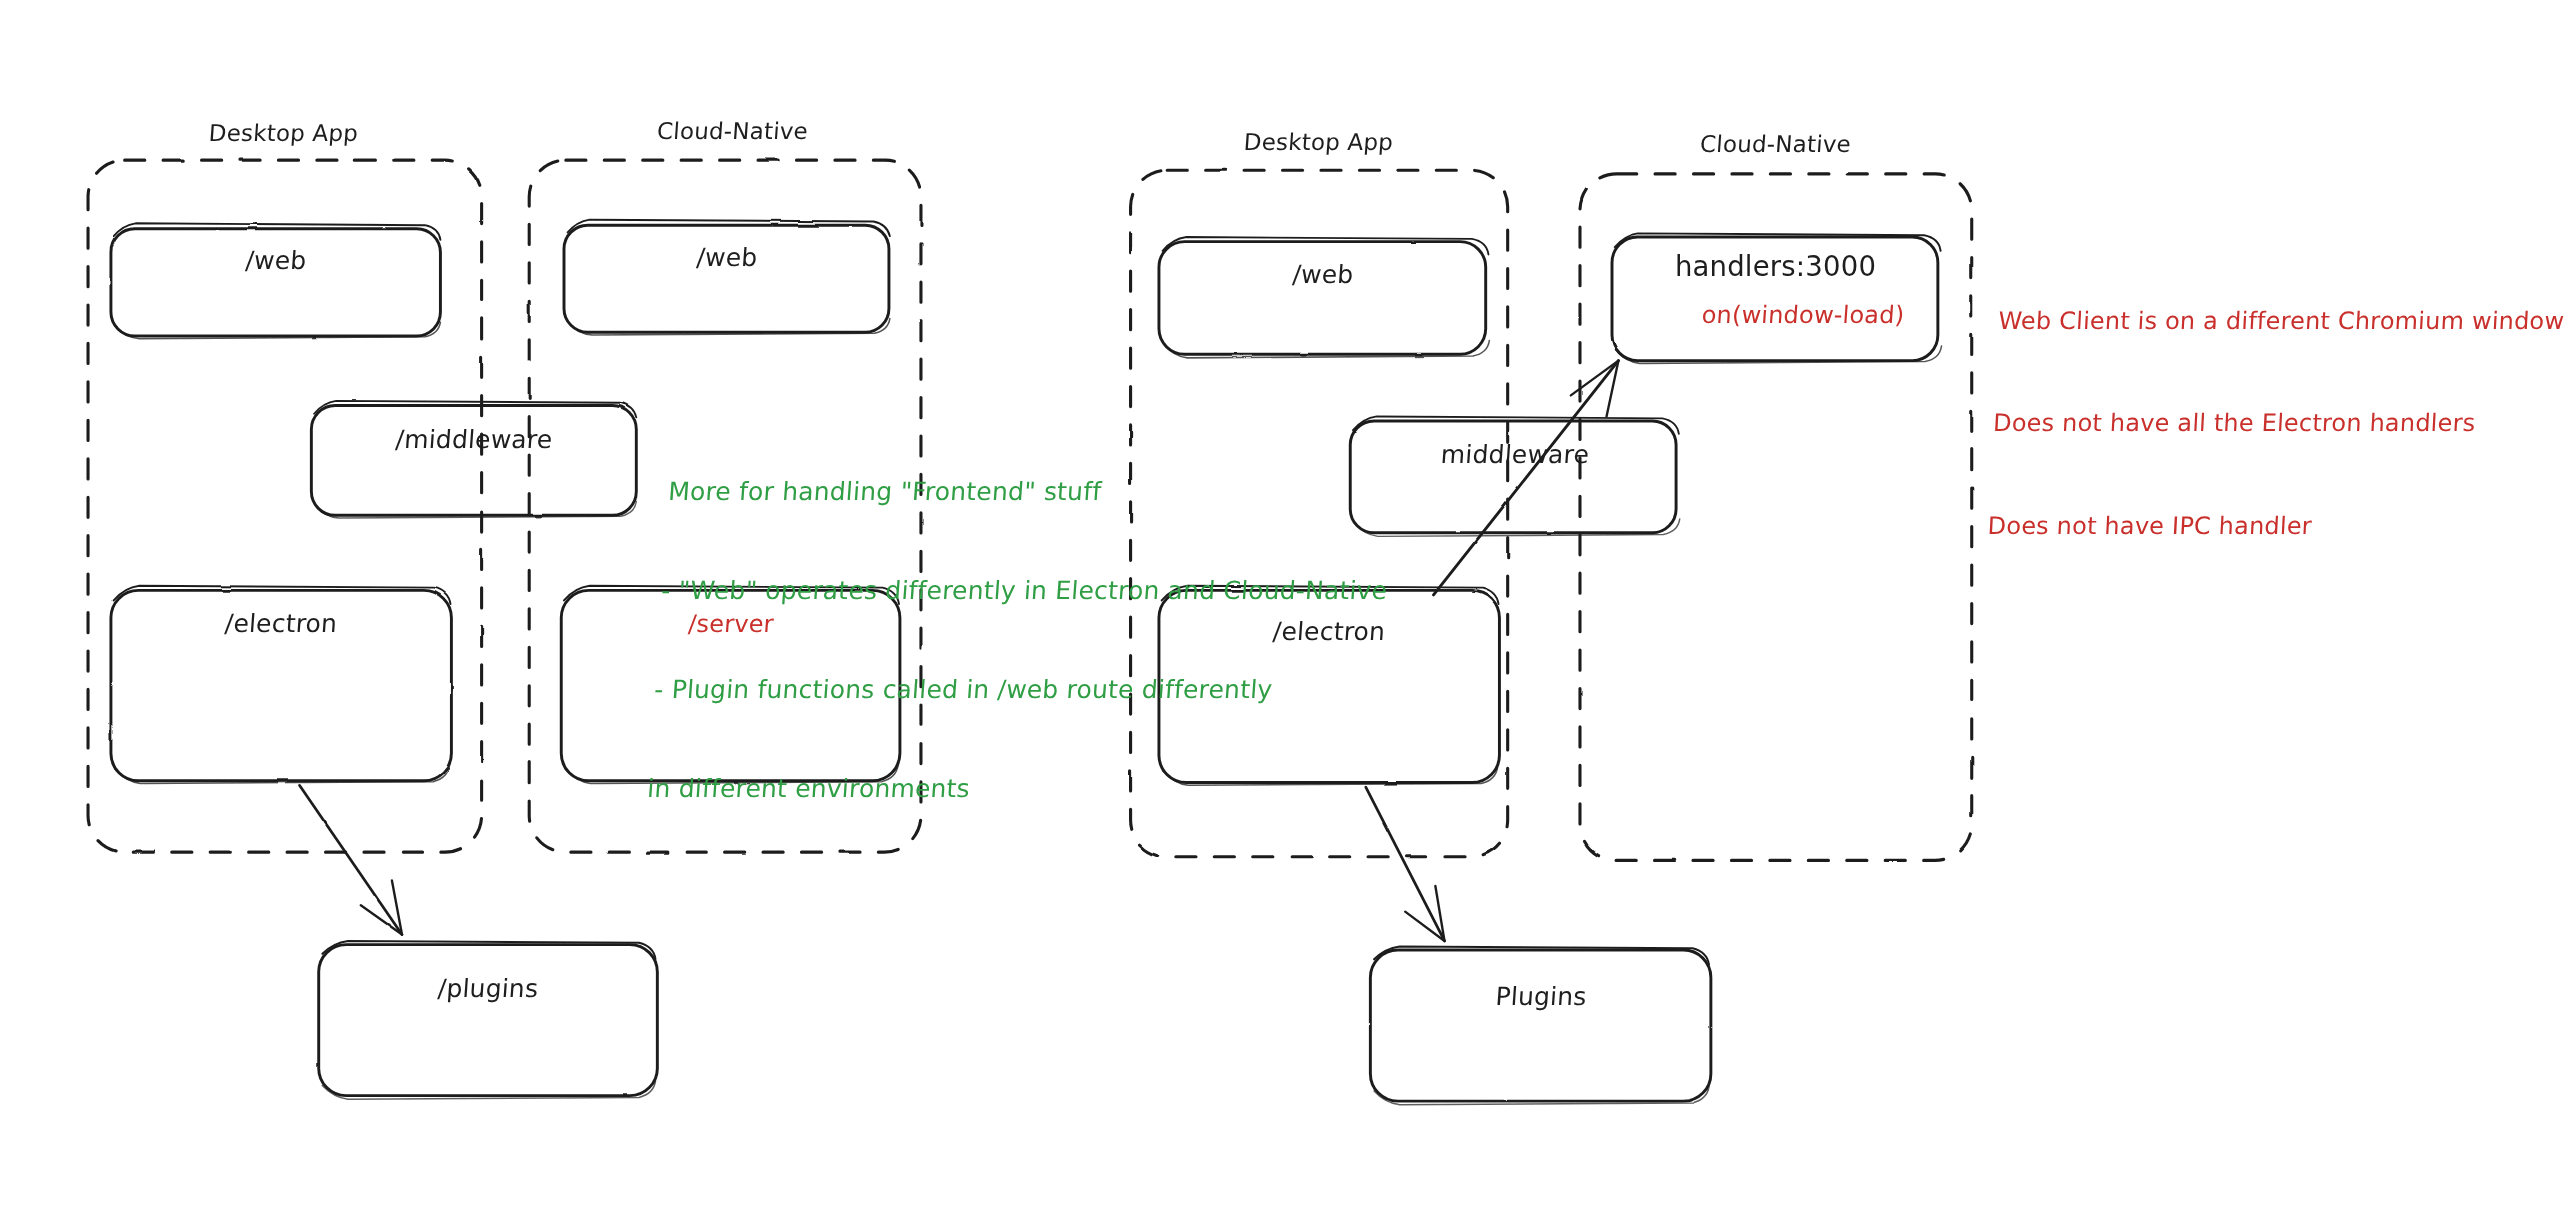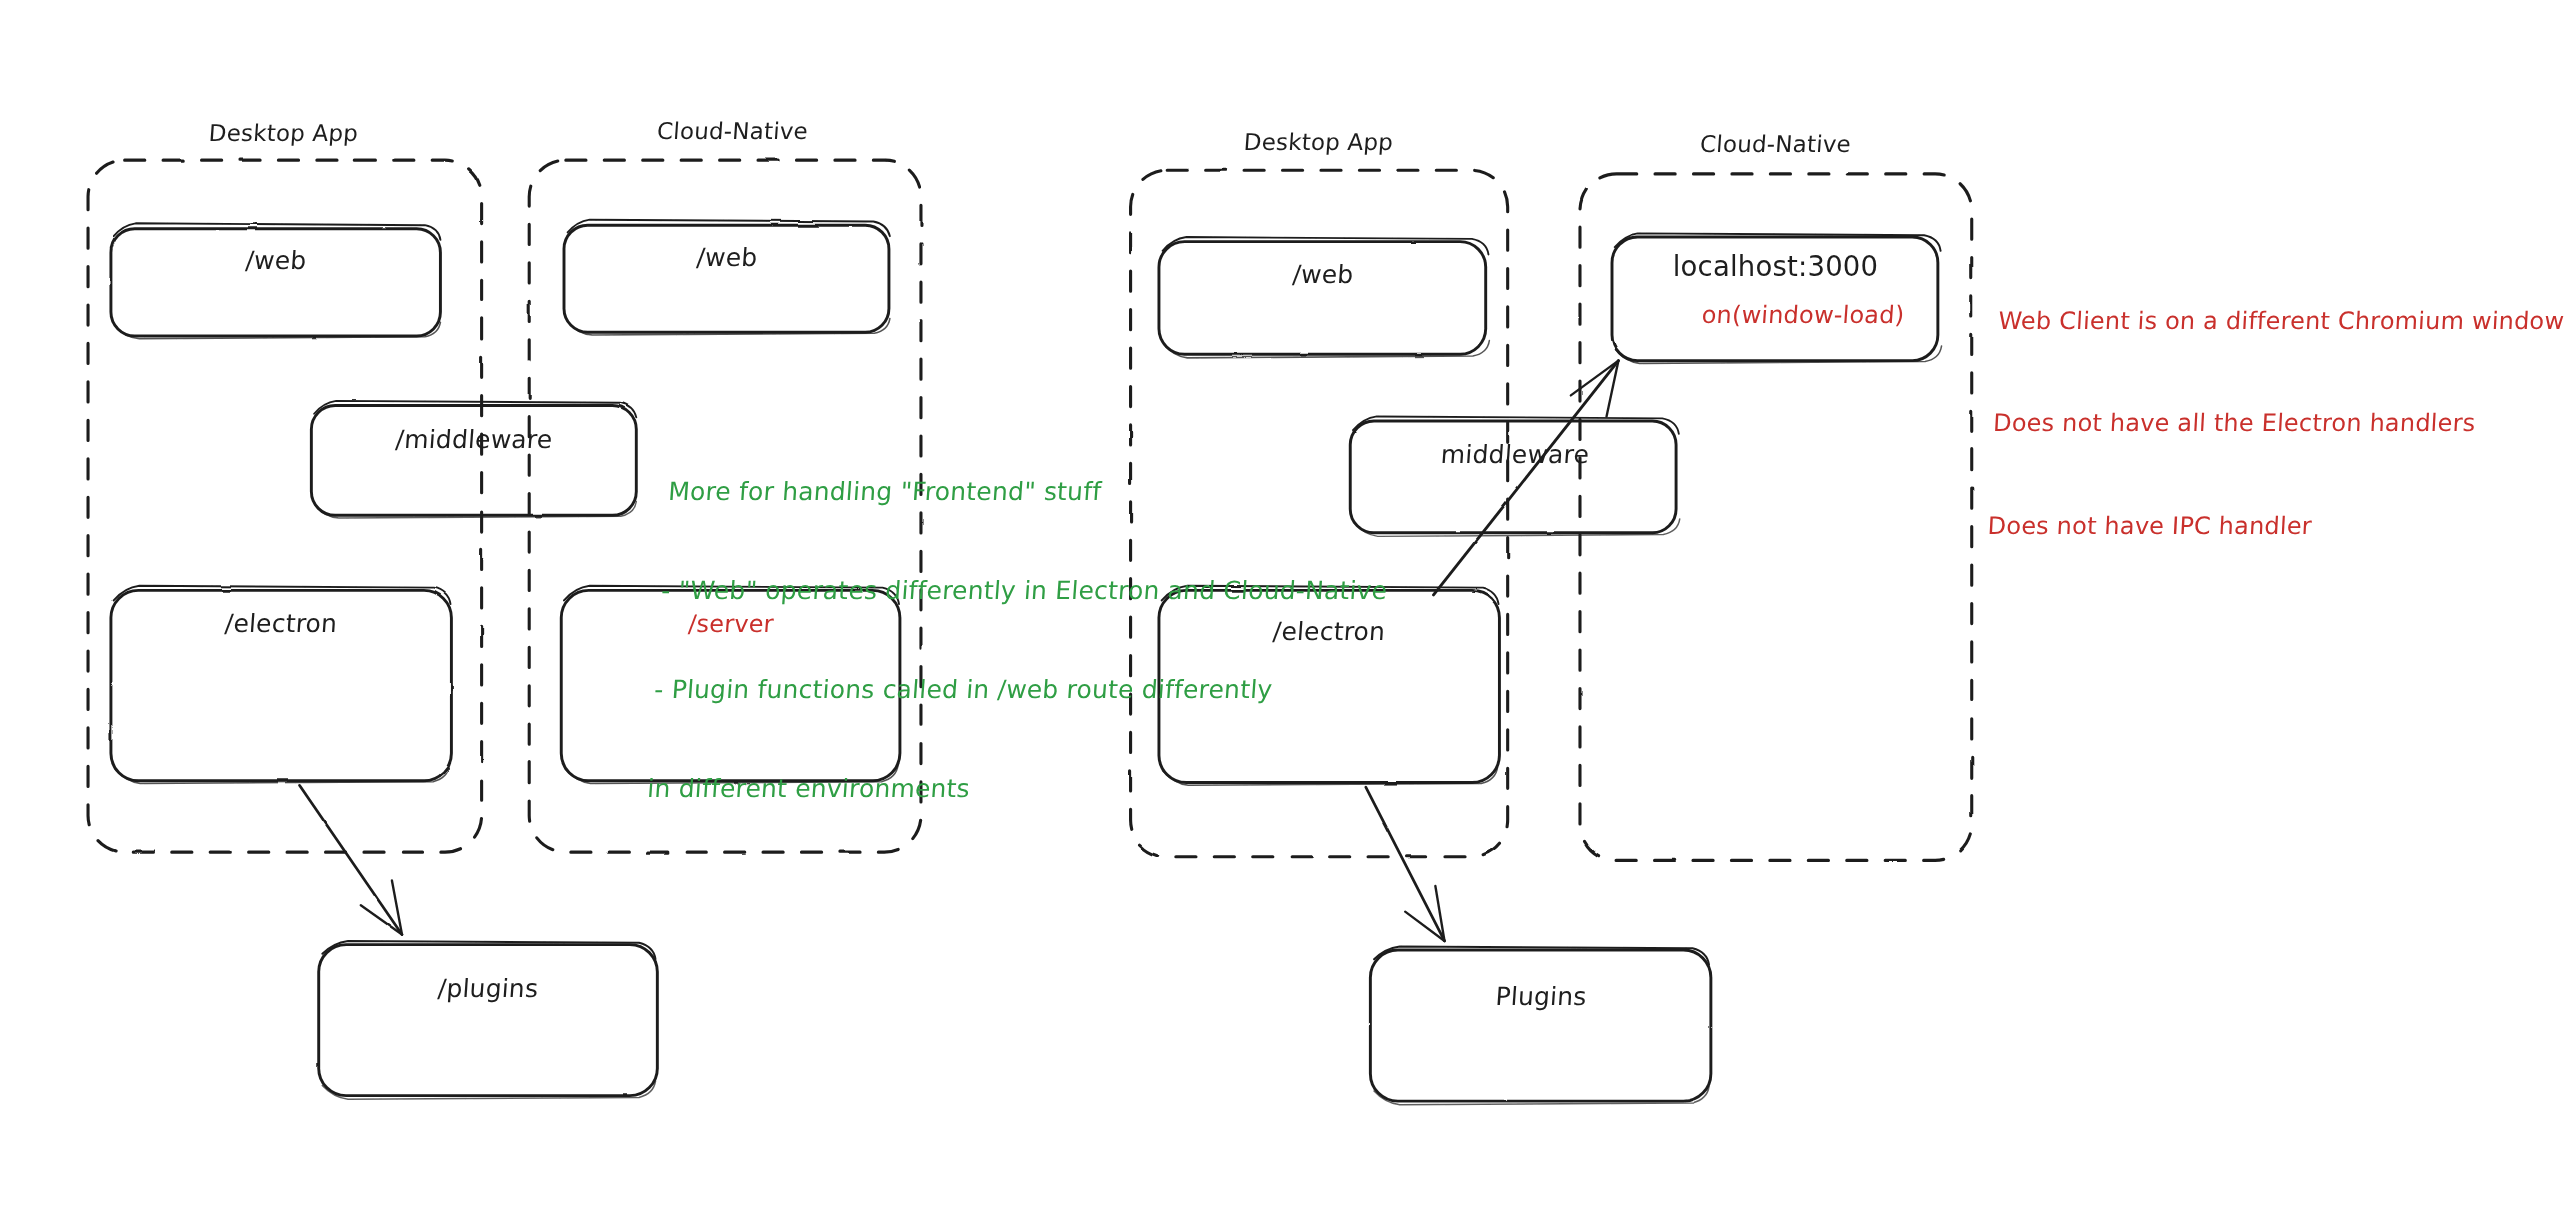--- a/index.html
+++ b/index.html
@@ -205,21 +205,21 @@
   <div>- Plugin functions called in /web route differently</div>
   <div>in different environments</div>
 </div>
 
 <div class="txt group-label center" style="left:1227px; top:128px; width:183px;">Desktop App</div>
 
 <div class="txt group-label center" style="left:1675px; top:130px; width:201px;">Cloud-Native</div>
 
 <div class="txt node-label center" style="left:1213px; top:259px; width:220px;">/web</div>
 
-<div class="txt node-label big center" style="left:1620px; top:249px; width:311px;">localhost:3000</div>
+<div class="txt node-label big center" style="left:1620px; top:249px; width:311px;">handlers:3000</div>
 
 <div class="txt label-red center" style="left:1675px; top:300px; width:256px;">on(window-load)</div>
 
 <div class="txt node-label center" style="left:1405px; top:439px; width:220px;">middleware</div>
 
 <div class="txt node-label center" style="left:1219px; top:616px; width:220px;">/electron</div>
 
 <div class="txt node-label center" style="left:1431px; top:981px; width:220px;">Plugins</div>
 
 <div class="txt note-red" style="left:1994px; top:236px;">

